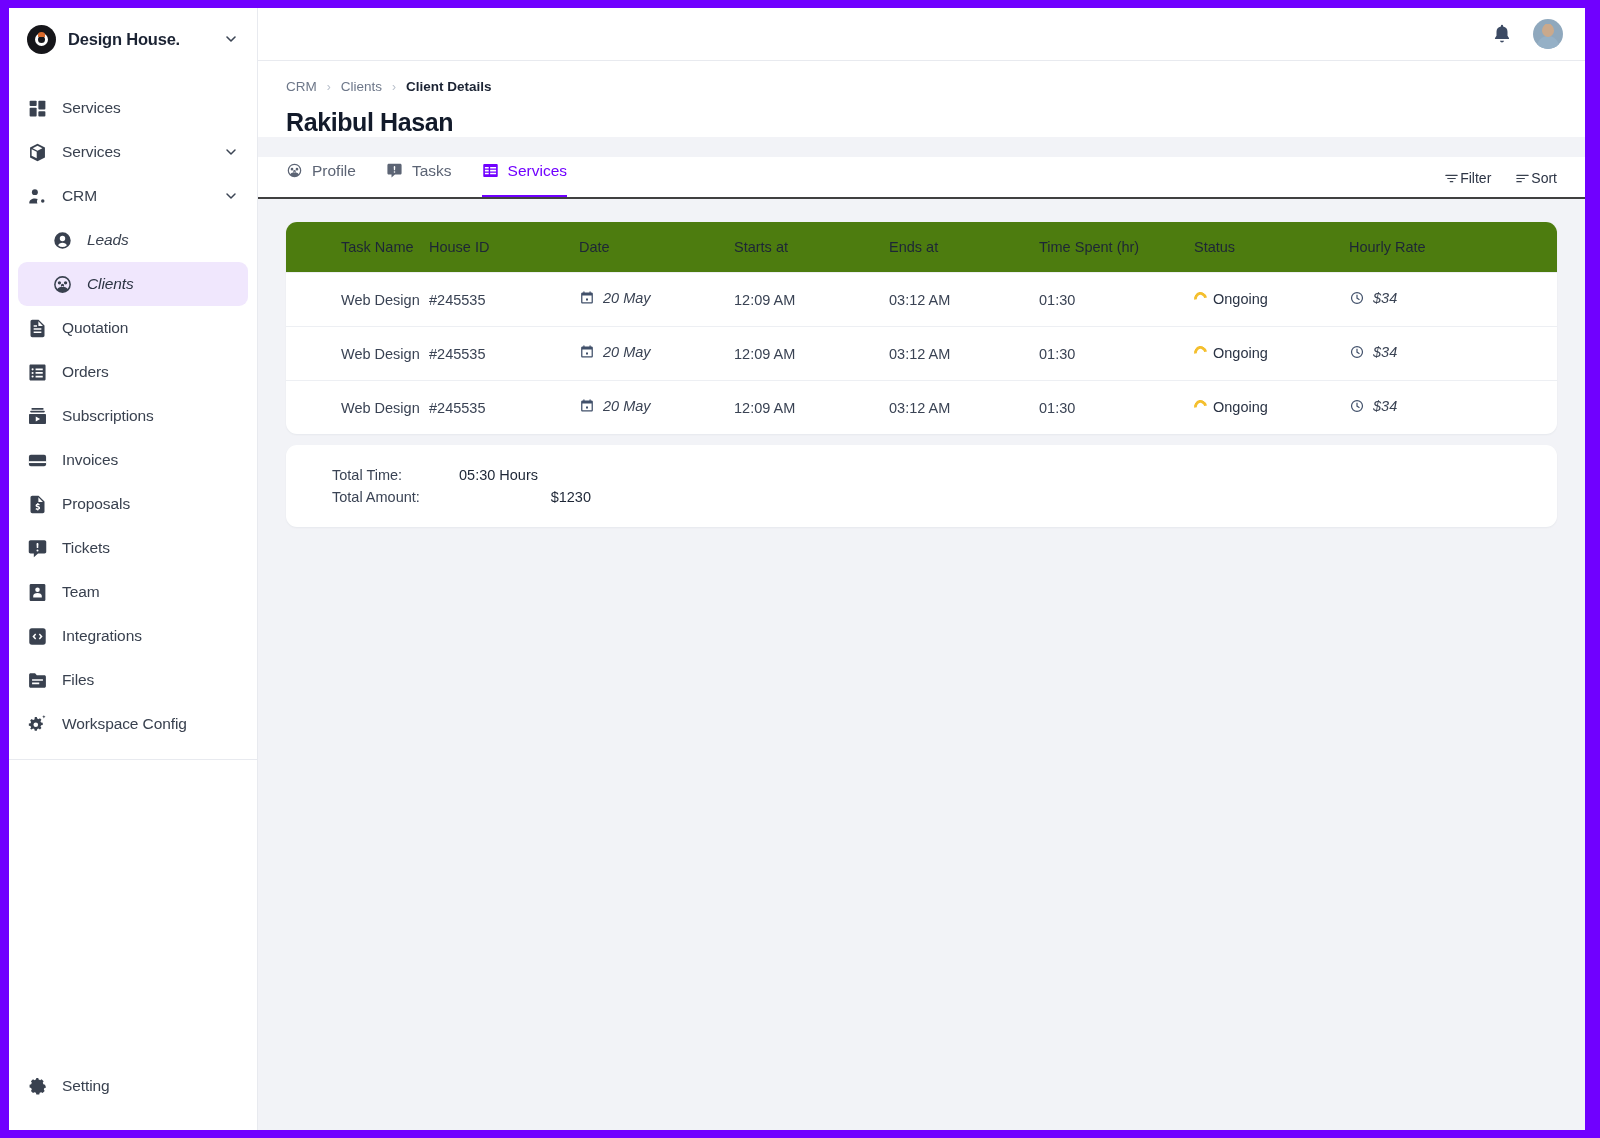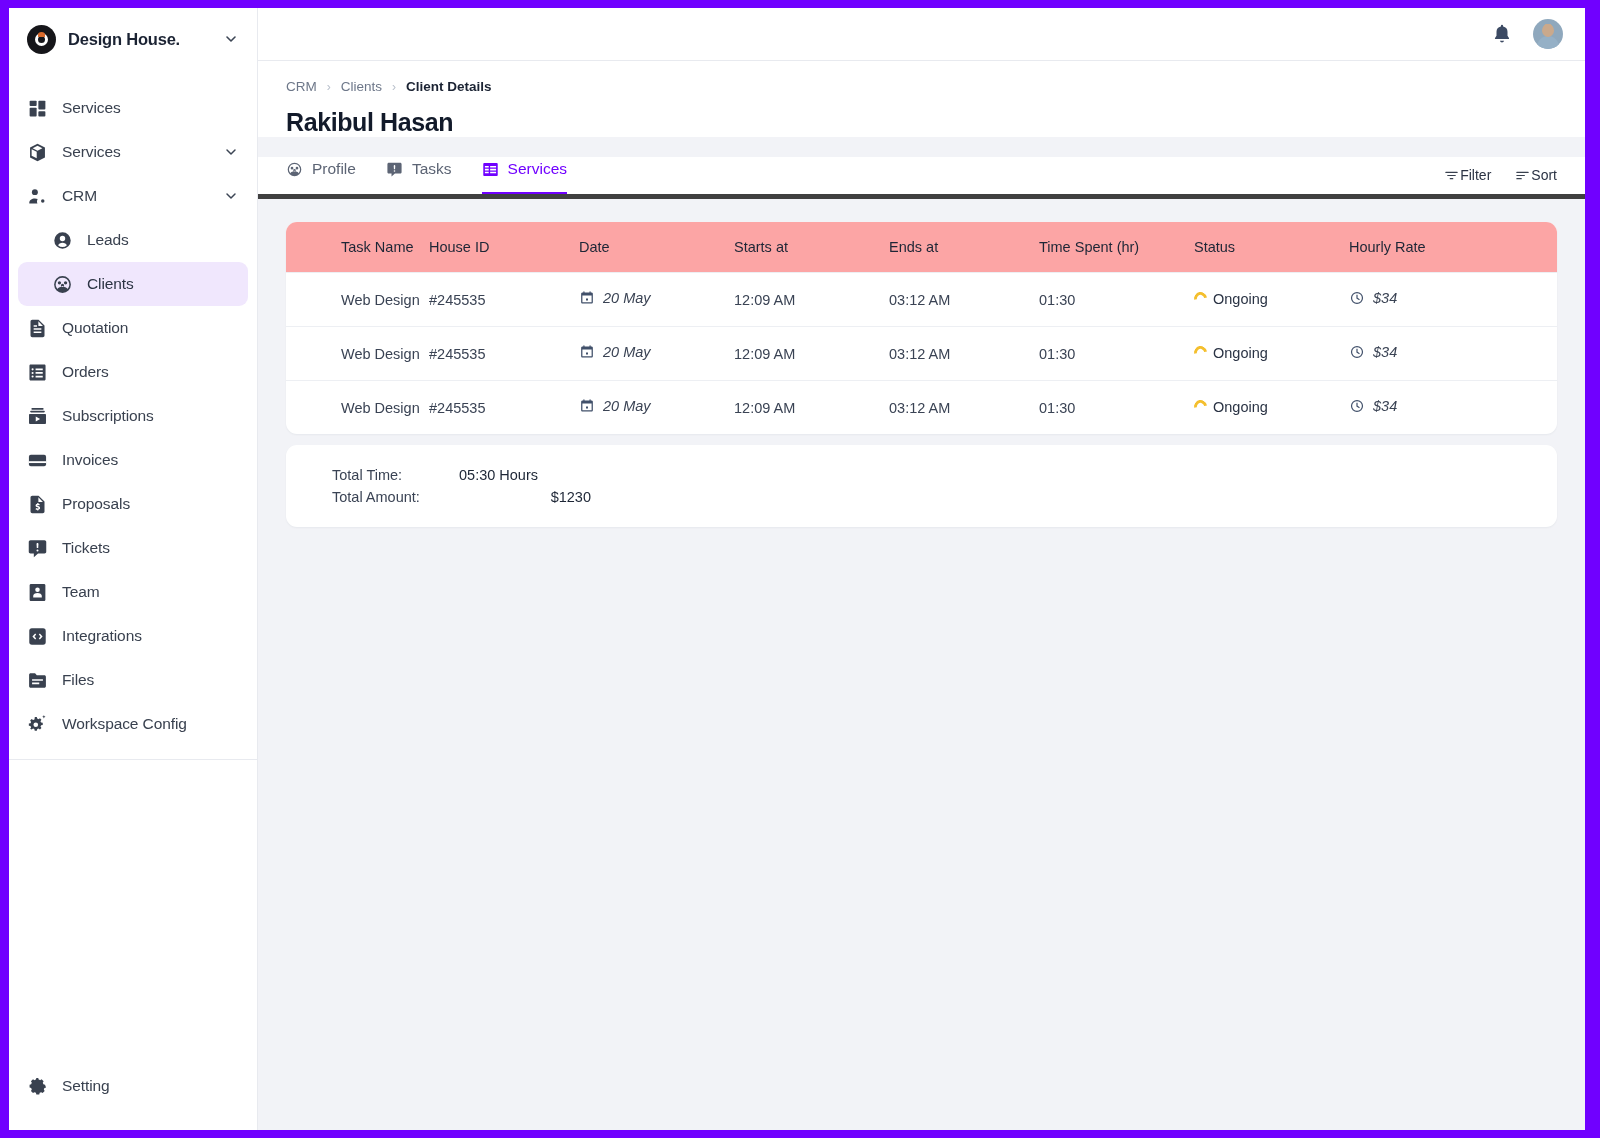--- a/index.html
+++ b/index.html
@@ -102,21 +102,21 @@
     flex: 0 0 21px;
     display: flex; align-items: center; justify-content: center;
     color: #39414f;
   }
   .nav-item .lbl {
     font-size: 15.5px;
     color: #39414f;
     flex: 1;
     letter-spacing: -0.1px;
   }
-  .nav-item.sub { padding-left: 34px; }
+  .nav-item.sub { padding-left: 34px; font-style: italic; }
   .nav-item.active { background: #f0e7fd; }
   .nav-item.active .lbl { color: #2c3444; }
 
   .nav-divider {
     height: 1px;
     background: #e8eaef;
     margin-top: 13px;
   }
 
   .nav-bottom {
@@ -197,21 +197,21 @@
   .page-title {
     padding: 14px 28px 0 28px;
     font-size: 25px;
     font-weight: bold;
     color: #121a2a;
     letter-spacing: -0.4px;
   }
 
   #tabbar {
     background: #ffffff;
-    border-bottom: 5px solid #404040;
+    border-bottom: 2px solid #404040;
     margin-top: 20px;
     padding: 0 28px;
     display: flex;
     align-items: flex-end;
     justify-content: space-between;
     height: 42px;
   }
   .tabs { display: flex; gap: 30px; height: 100%; }
   .tab {
     display: flex;
@@ -249,21 +249,21 @@
     box-shadow: 0 1px 2px rgba(22,30,50,.05);
     overflow: hidden;
   }
 
   table.tt {
     width: 100%;
     border-collapse: collapse;
     table-layout: fixed;
   }
   table.tt thead th {
-    background: #fca5a5;
+    background: #4d7c0f;
     font-size: 14.5px;
     font-weight: normal;
     color: #1d2636;
     text-align: left;
     padding: 17px 0 17px 0;
     border-bottom: 1px solid #edeff3;
   }
   table.tt tbody td {
     font-size: 14.5px;
     color: #3a4354;

